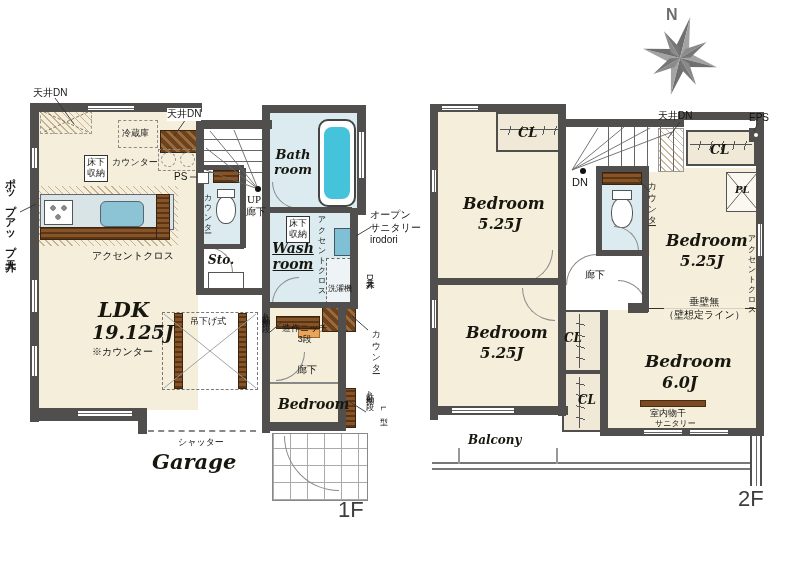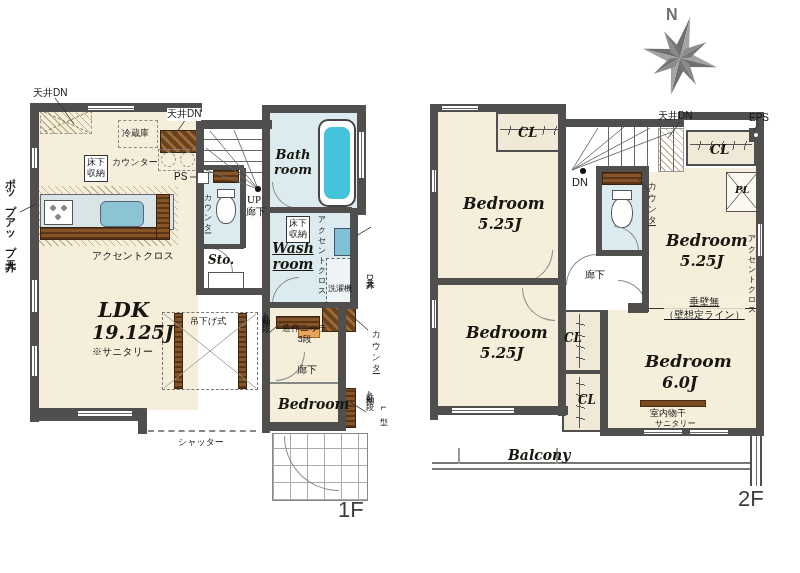--- a/index.html
+++ b/index.html
@@ -269,35 +269,39 @@
   <div class="lbl" style="left:247px;top:193px;font-size:11px;font-family:Liberation Serif, serif;">UP</div>
   <div class="lbl" style="left:246px;top:206px;font-size:10px;">廊下</div>
   <div class="room" style="left:208px;top:254px;font-size:12px;">Sto.</div>
   <div class="room" style="left:270px;top:148px;width:46px;font-size:13px;">Bath
 room</div>
   <div class="room" style="left:268px;top:240px;width:50px;font-size:14px;text-decoration:underline;">Wash
 room</div>
   <div class="lbl pre" style="left:286px;top:216px;border:1px solid #333;background:#fff;padding:1px 2px;">床下
 収納</div>
   <div class="lbl vert" style="left:316px;top:211px;height:62px;font-size:8px;">アクセントクロス</div>
+  <div class="lbl pre" style="left:370px;top:209px;font-size:10px;text-align:left;">オープン
+サニタリー
+irodori</div>
   <div class="lbl" style="left:328px;top:284px;font-size:8px;">洗濯機</div>
   <div class="lbl vert" style="left:364px;top:272px;height:50px;font-size:9px;">天井DN</div>
   <div class="lbl vert" style="left:370px;top:324px;height:58px;font-size:9px;">カウンター</div>
   <div class="room" style="left:98px;top:298px;font-size:21px;">LDK</div>
   <div class="room" style="left:92px;top:322px;font-size:19px;">19.125J</div>
-  <div class="lbl" style="left:92px;top:346px;font-size:10px;">※サニタリー</div>
+  <div class="lbl" style="left:92px;top:346px;font-size:10px;">※カウンター</div>
   <div class="lbl" style="left:190px;top:316px;">吊下げ式</div>
   <div class="lbl vert" style="left:260px;top:310px;height:56px;font-size:8px;">可動棚4段</div>
   <div class="lbl pre" style="left:282px;top:323px;">造作ニッチ
 3段</div>
   <div class="lbl" style="left:297px;top:364px;font-size:10px;">廊下</div>
   <div class="room" style="left:278px;top:396px;font-size:14px;">Bedroom</div>
   <div class="lbl vert" style="left:364px;top:388px;height:54px;font-size:8px;">可動棚4段</div>
   <div class="lbl vert" style="left:378px;top:406px;height:22px;font-size:8px;">L型</div>
   <div class="lbl" style="left:178px;top:437px;">シャッター</div>
+  <div class="room" style="left:152px;top:450px;font-size:21px;">Garage</div>
   <div class="floorlabel" style="left:338px;top:499px;">1F</div>
 
   <div class="room" style="left:463px;top:195px;font-size:16px;">Bedroom</div>
   <div class="room" style="left:478px;top:216px;font-size:15px;">5.25J</div>
   <div class="room" style="left:666px;top:232px;font-size:16px;">Bedroom</div>
   <div class="room" style="left:680px;top:253px;font-size:15px;">5.25J</div>
   <div class="room" style="left:466px;top:324px;font-size:16px;">Bedroom</div>
   <div class="room" style="left:480px;top:345px;font-size:15px;">5.25J</div>
   <div class="room" style="left:645px;top:352px;font-size:17px;">Bedroom</div>
   <div class="room" style="left:662px;top:374px;font-size:16px;">6.0J</div>
@@ -305,20 +309,20 @@
   <div class="room" style="left:710px;top:143px;font-size:13px;">CL</div>
   <div class="room" style="left:564px;top:332px;font-size:12px;">CL</div>
   <div class="room" style="left:578px;top:394px;font-size:12px;">CL</div>
   <div class="lbl" style="left:572px;top:176px;font-size:11px;">DN</div>
   <div class="lbl" style="left:658px;top:110px;font-size:10px;">天井DN</div>
   <div class="lbl" style="left:749px;top:112px;font-size:10px;">EPS</div>
   <div class="room" style="left:735px;top:184px;font-size:10px;">PL</div>
   <div class="lbl vert" style="left:646px;top:176px;height:58px;font-size:9px;">カウンター</div>
   <div class="lbl vert" style="left:746px;top:230px;height:86px;font-size:8px;">アクセントクロス</div>
   <div class="lbl" style="left:585px;top:269px;font-size:10px;">廊下</div>
-  <div class="lbl pre" style="left:664px;top:296px;font-size:10px;background:rgba(244,238,219,.85);text-decoration:underline;">垂壁無
+  <div class="lbl pre" style="left:664px;top:296px;font-size:10px;background:rgba(244,238,219,.85);">垂壁無
 （壁想定ライン）</div>
   <div class="lbl" style="left:650px;top:408px;">室内物干</div>
   <div class="lbl" style="left:655px;top:419px;font-size:8px;">サニタリー</div>
-  <div class="room" style="left:468px;top:447px;font-size:14px;margin-left:40px;">Balcony</div>
+  <div class="room" style="left:468px;top:434px;font-size:12px;">Balcony</div>
   <div class="floorlabel" style="left:738px;top:488px;">2F</div>
 
 </div>
 
 </body></html>

